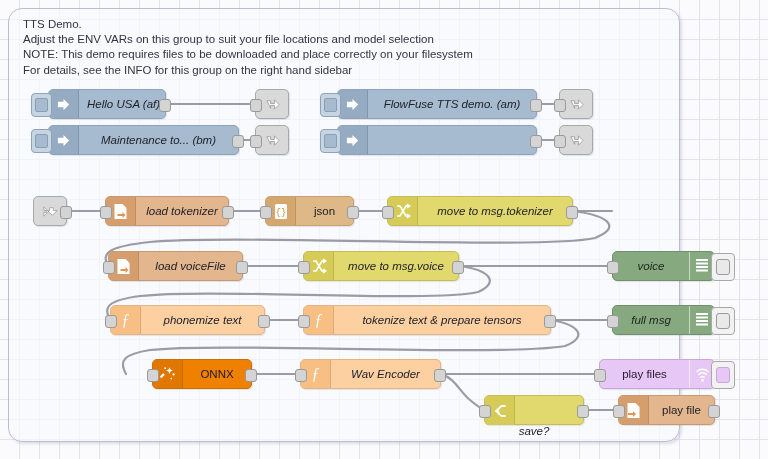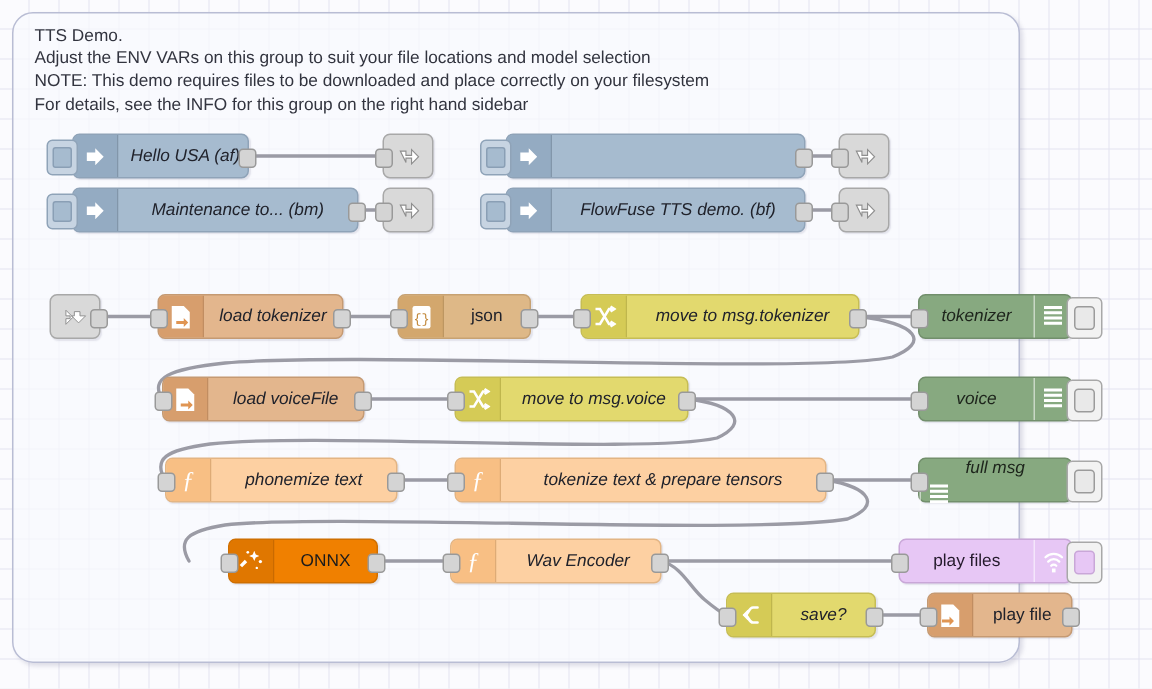--- a/index.html
+++ b/index.html
@@ -66,21 +66,21 @@
   .n-inject{background:#a6bbcf;border-color:#8fa3b8;}
   .n-inject .icon{background:#94abc2;border-right-color:rgba(0,0,0,0.12);}
   .n-link{background:#d9d9d9;border-color:#a8a8a8;width:34px;}
   .n-link .icon{background:transparent;border-right:none;width:100%;flex:1 1 auto;}
   .n-file{background:#e3b68d;border-color:#c59a73;justify-content:center;}
   .n-file .icon{background:#d79e6d;}
   .n-json{background:#deb887;border-color:#c7a273;}
   .n-json .icon{background:#d3a76d;}
   .n-change{background:#e2d96e;border-color:#c6bd55;}
   .n-change .icon{background:#d5cb56;}
-  .n-switch{background:#e2d96e;border-color:#c6bd55;}
+  .n-switch{background:#e2d96e;border-color:#c6bd55;flex-direction:column;}
   .n-switch .icon{background:#d5cb56;}
   .n-func{background:#fdd0a2;border-color:#e3b584;}
   .n-func .icon{background:#f8bf84;}
   .n-onnx{background:#f08000;border-color:#cf6f00;text-align:right;}
   .n-onnx .icon{background:#e07700;}
   .n-onnx .lbl{color:#1b1b1b;font-style:normal;}
   .n-debug{background:#87a980;border-color:#728f6c;}
   .n-debug .lbl{color:#1d241b;}
   .n-audio{background:#e7c7f5;border-color:#c9a7d8;}
   .n-audio .lbl{color:#241a2b;font-style:normal;}
@@ -197,41 +197,41 @@
 
   <div class="node n-inject" style="left:337px;top:89px;width:200px;">
     <div class="inject-btn">
         <i></i>
       </div>
     <div class="icon">
       <svg class="gi" width="15" height="15" viewBox="0 0 16 16">
           <path d="M2 5h6V2l6 6-6 6v-3H2z" fill="#fff"></path>
         </svg>
     </div>
+    <div class="lbl">FlowFuse TTS demo. (am)</div>
     <div class="port out"></div>
   </div>
   <div class="node n-link" style="left:559px;top:89px;">
     <div class="icon">
       <svg class="gi" width="17" height="15" viewBox="0 0 18 16">
           <path d="M3 4h4v3h4V3l5 5-5 5v-4H7v3z" fill="#fff" stroke="#8f8f8f" stroke-width="0.8"></path>
         </svg>
     </div>
     <div class="port in"></div>
   </div>
 
   <div class="node n-inject" style="left:337px;top:125px;width:200px;">
     <div class="inject-btn">
         <i></i>
       </div>
     <div class="icon">
       <svg class="gi" width="15" height="15" viewBox="0 0 16 16">
           <path d="M2 5h6V2l6 6-6 6v-3H2z" fill="#fff"></path>
         </svg>
     </div>
-    <div class="lbl">FlowFuse TTS demo. (bf)</div>
     <div class="port out"></div>
   </div>
   <div class="node n-link" style="left:559px;top:125px;">
     <div class="icon">
       <svg class="gi" width="17" height="15" viewBox="0 0 18 16">
           <path d="M3 4h4v3h4V3l5 5-5 5v-4H7v3z" fill="#fff" stroke="#8f8f8f" stroke-width="0.8"></path>
         </svg>
     </div>
     <div class="port in"></div>
   </div>
@@ -276,37 +276,20 @@
           <path d="M2 13h3l6-10h3"></path>
         <path d="M12 1.3L14.6 3 12 4.7"></path>
           <path d="M12 11.3L14.6 13 12 14.7"></path>
       </svg>
     </div>
     <div class="lbl">move to msg.tokenizer</div>
     <div class="port in"></div>
     <div class="port out"></div>
   </div>
 
-  <div class="node n-debug" style="left:612px;top:196px;width:103px;">
-    <div class="lbl">tokenizer</div>
-    <div class="dbg-tail">
-      <svg class="gi" width="14" height="16" viewBox="0 0 14 16">
-          <g fill="#fff">
-            <rect x="1" y="1" width="12" height="2"></rect>
-            <rect x="1" y="4.5" width="12" height="2"></rect>
-            <rect x="1" y="8" width="12" height="2"></rect>
-            <rect x="1" y="11.5" width="12" height="2"></rect>
-          </g>
-        </svg>
-    </div>
-    <div class="dbg-btn">
-        <i></i>
-      </div>
-    <div class="port in"></div>
-  </div>
 
   <div class="node n-file" style="left:108px;top:251px;width:135px;">
     <div class="icon">
       <svg class="gi" width="15" height="17" viewBox="0 0 14 17">
           <path d="M1 1h8l4 4v11H1z" fill="#fff"></path>
           <path d="M4 11h5v-2l3 3-3 3v-2H4z" fill="#e09553"></path>
         </svg>
     </div>
     <div class="lbl">load voiceFile</div>
     <div class="port in"></div>
@@ -360,21 +343,21 @@
     <div class="icon">
       <svg class="gi" width="13" height="18" viewBox="0 0 13 18">
           <text x="6.5" y="14" font-size="16" font-family="Liberation Serif, serif" font-style="italic" text-anchor="middle" fill="#fff">ƒ</text>
         </svg>
     </div>
     <div class="lbl">tokenize text &amp; prepare tensors</div>
     <div class="port in"></div>
     <div class="port out"></div>
   </div>
 
-  <div class="node n-debug" style="left:612px;top:305px;width:103px;flex-direction:column;">
+  <div class="node n-debug" style="left:612px;top:305px;width:103px;">
     <div class="lbl">full msg</div>
     <div class="dbg-tail">
       <svg class="gi" width="14" height="16" viewBox="0 0 14 16">
           <g fill="#fff">
             <rect x="1" y="1" width="12" height="2"></rect>
             <rect x="1" y="4.5" width="12" height="2"></rect>
             <rect x="1" y="8" width="12" height="2"></rect>
             <rect x="1" y="11.5" width="12" height="2"></rect>
           </g>
         </svg>

